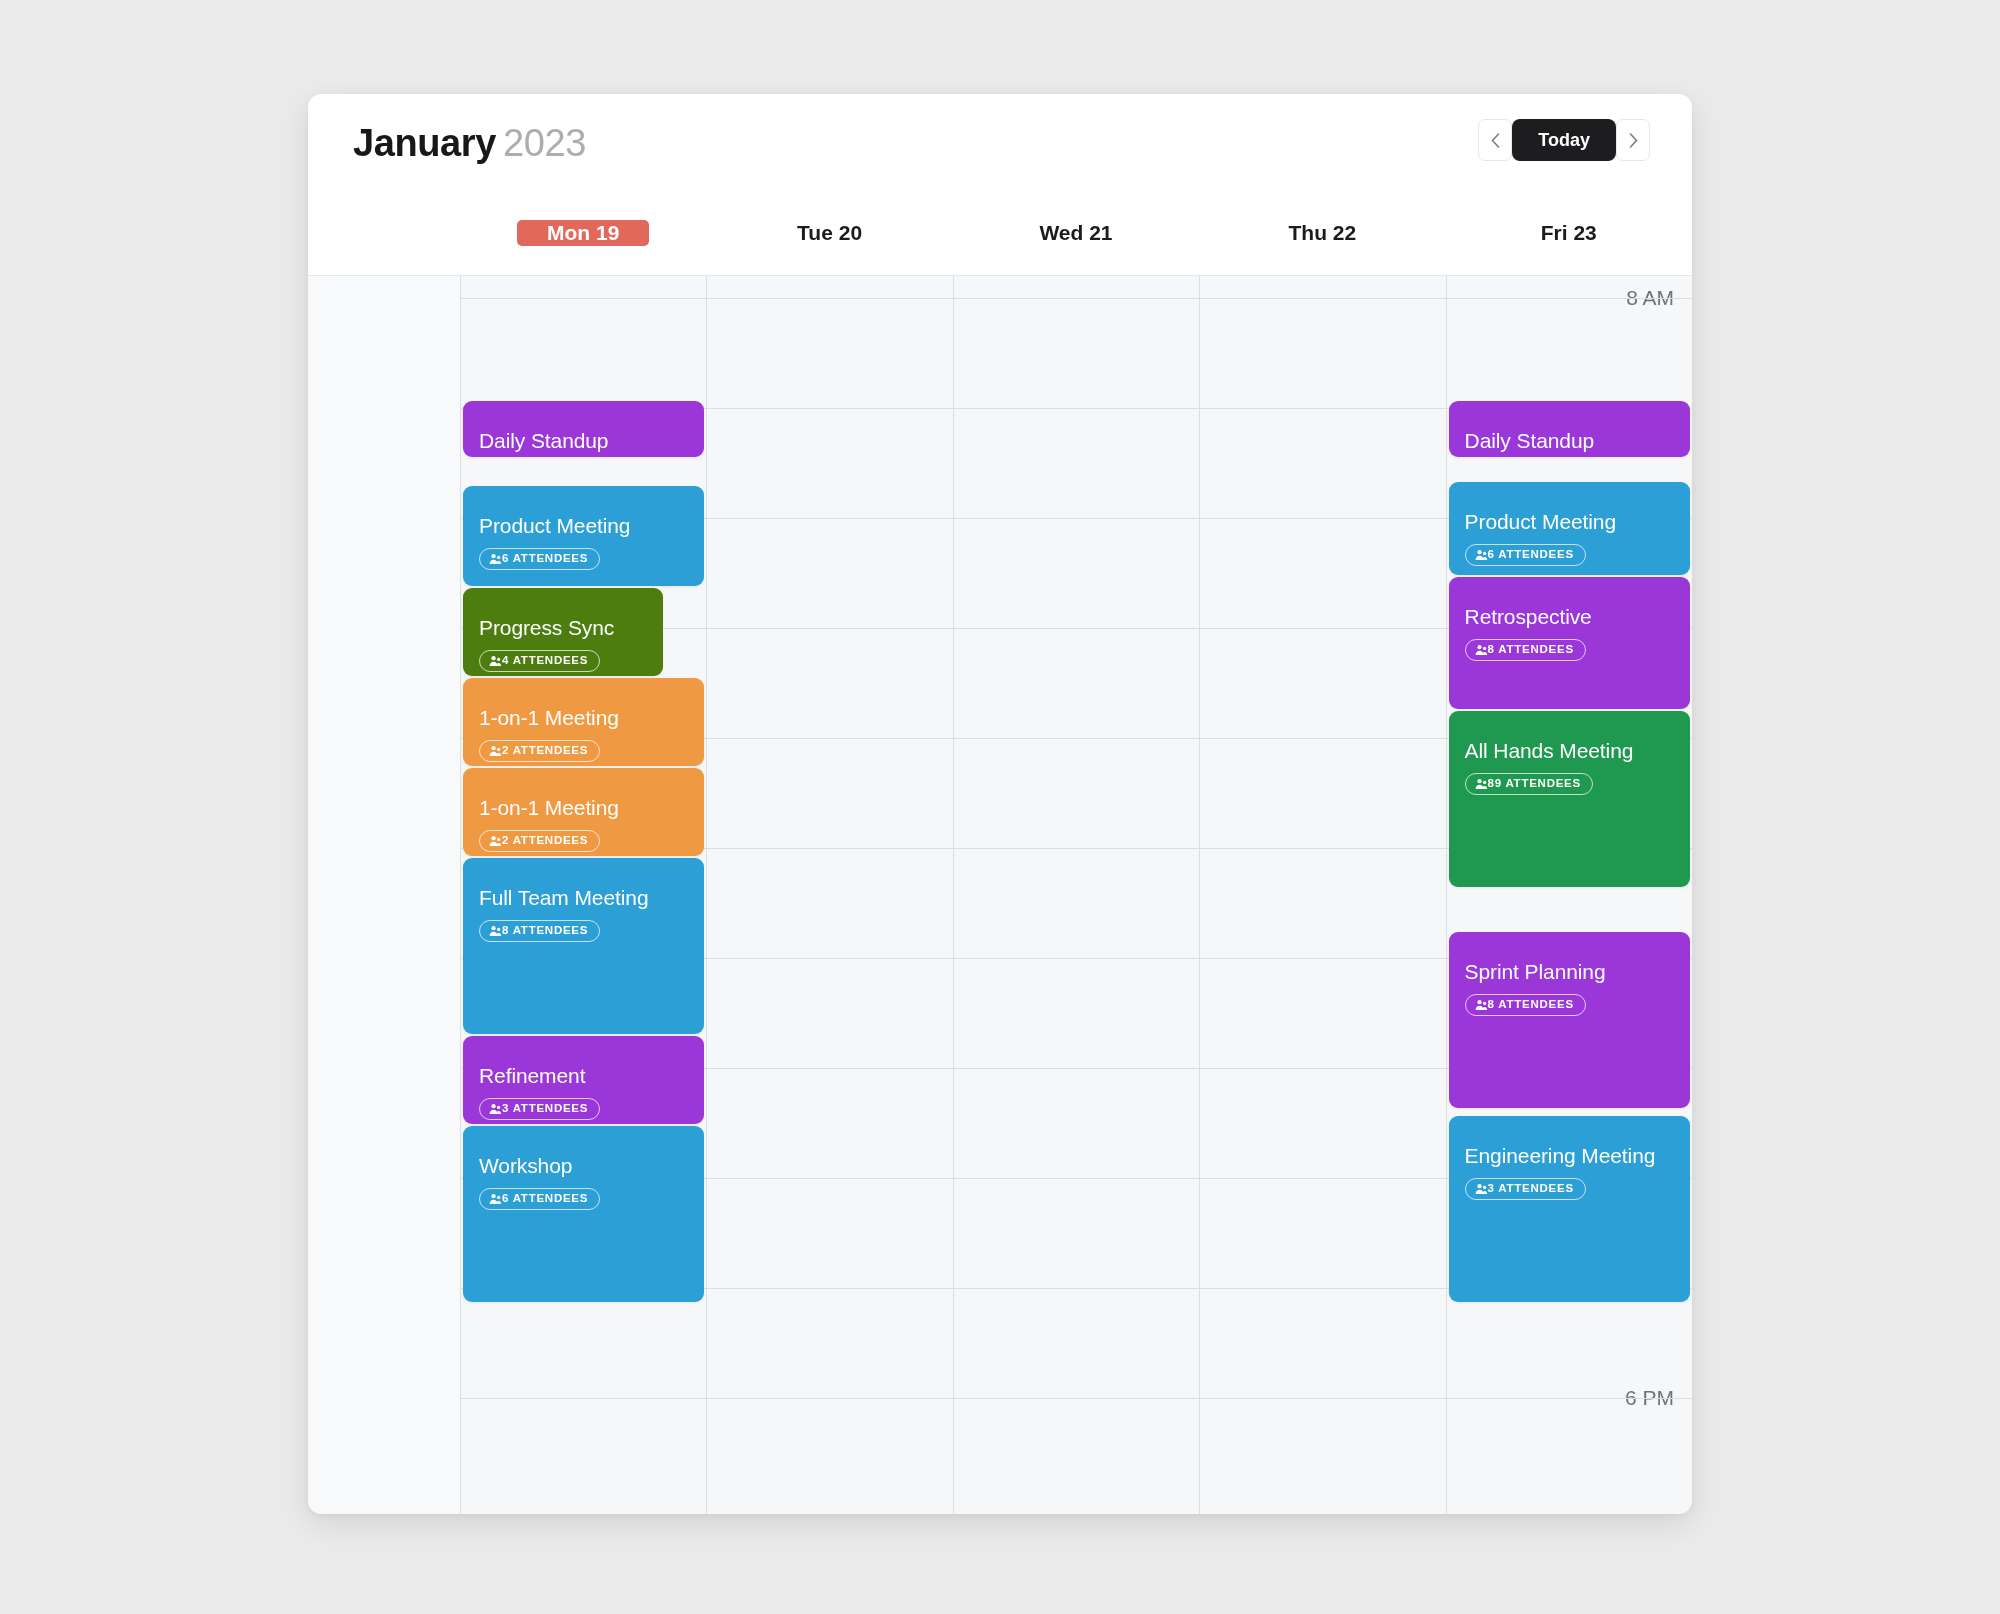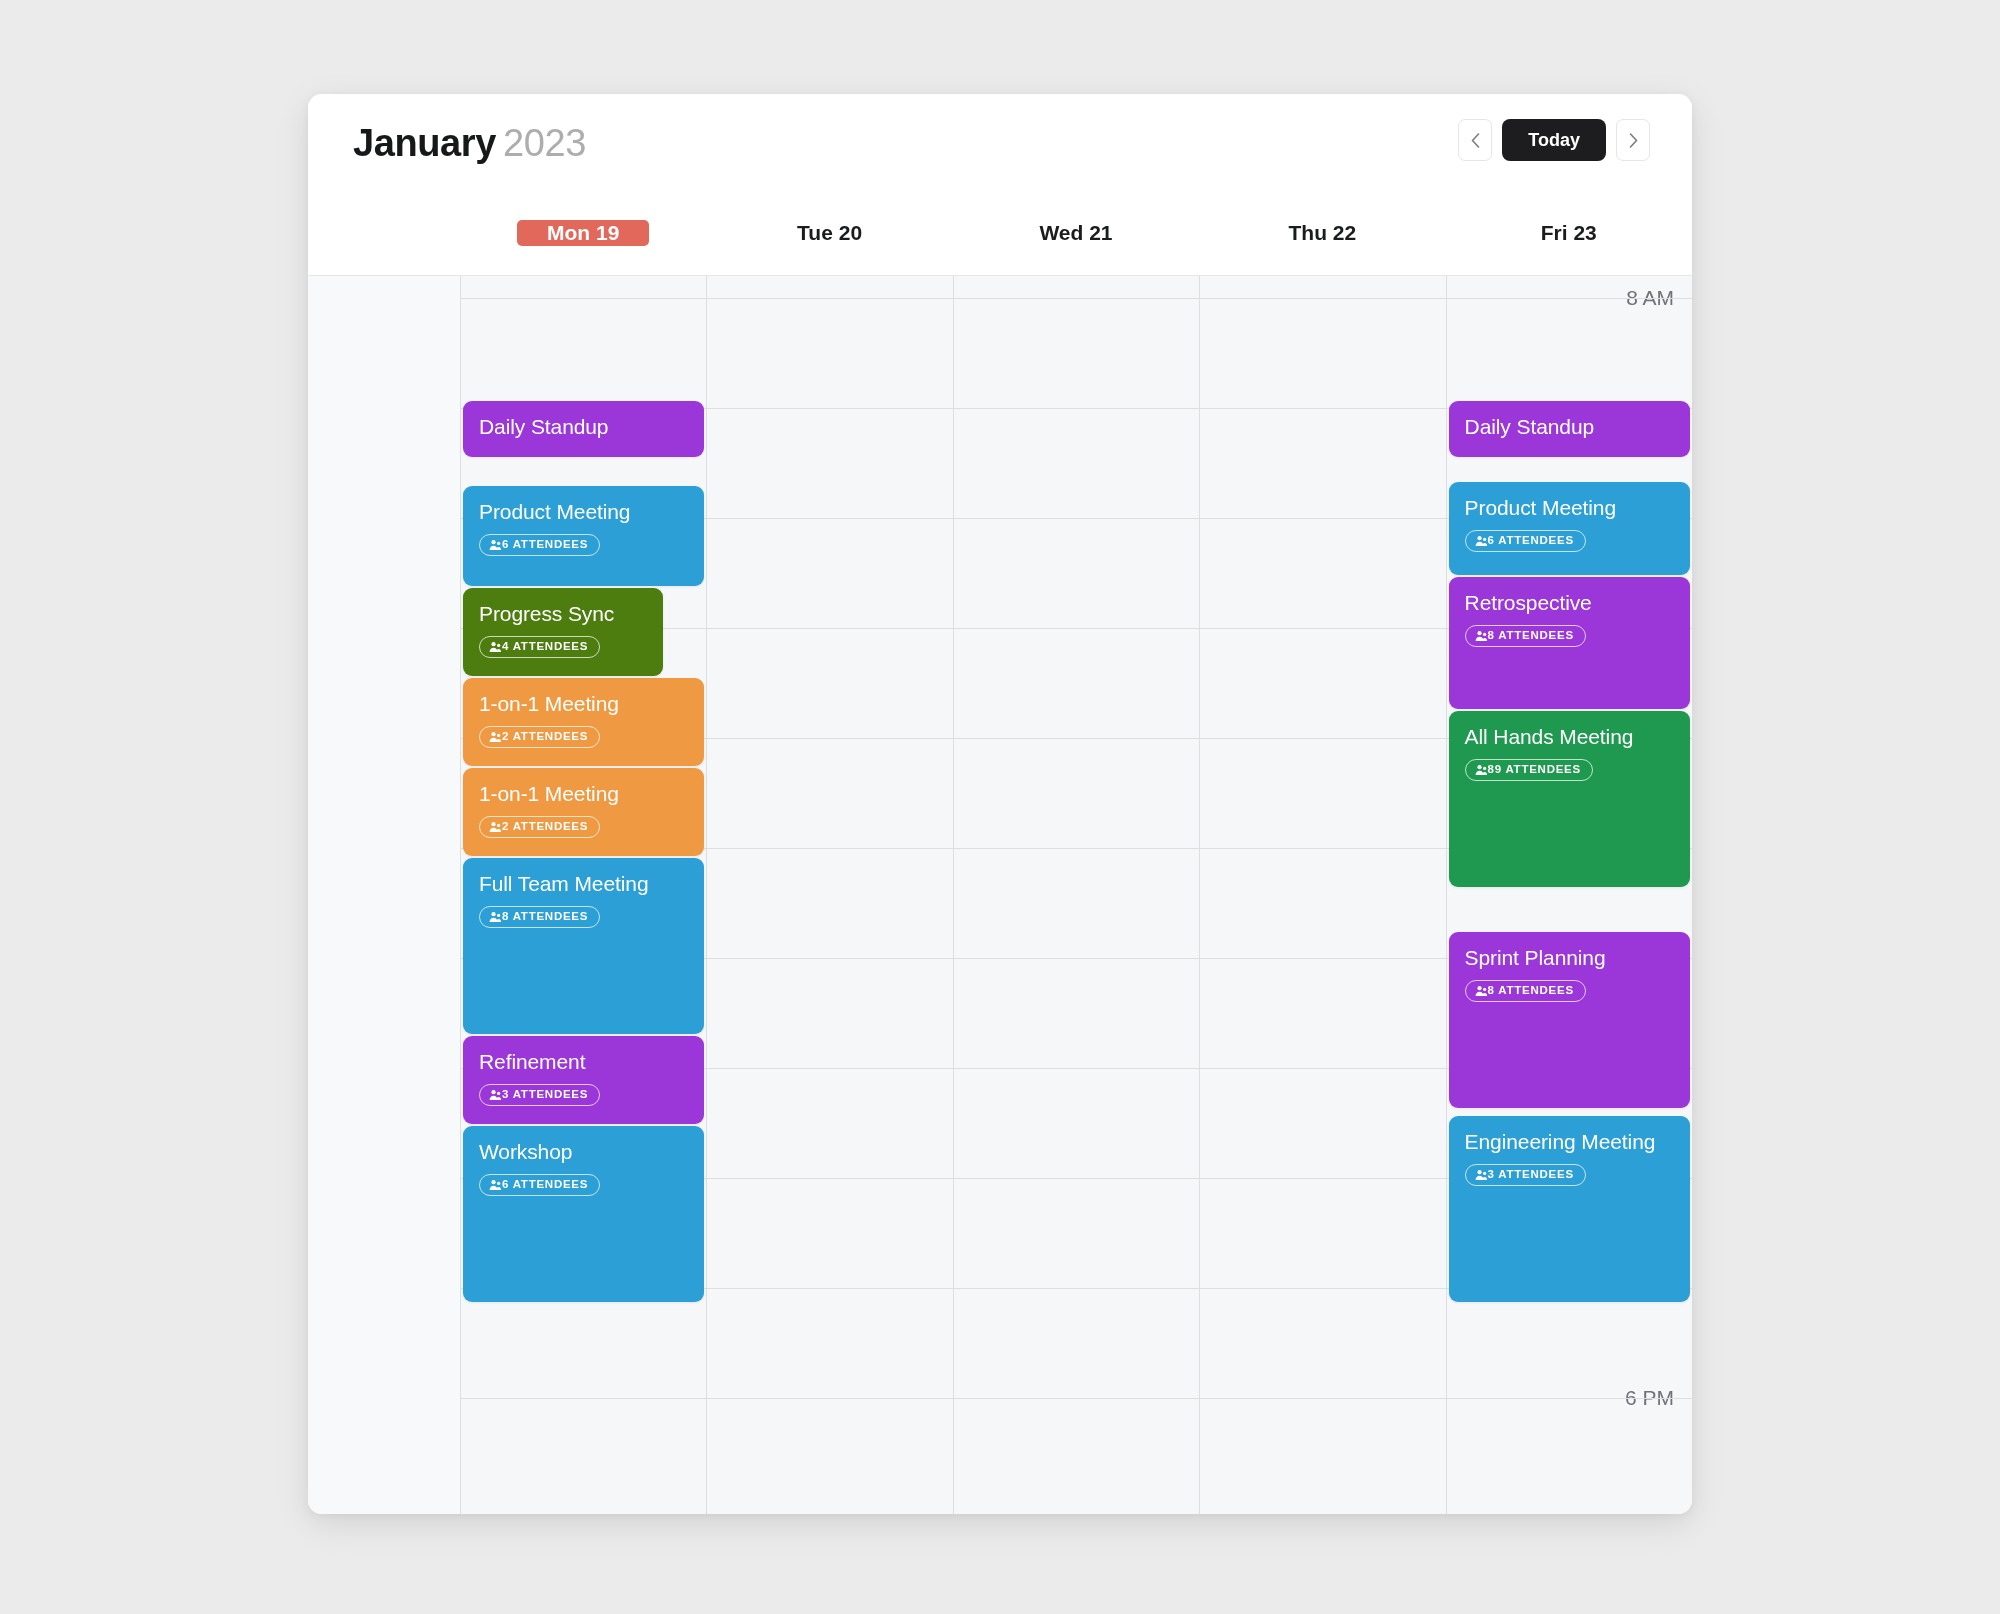--- a/index.html
+++ b/index.html
@@ -39,21 +39,20 @@
   }
   .title .mon { font-weight: 700; color: #17181a; }
   .title .yr  { font-weight: 400; color: #adadad; margin-left: 7px; }
 
   .nav {
     position: absolute;
     right: 42px;
     top: 25px;
     display: flex;
     align-items: center;
-    gap: 10px;
   }
   .nav-btn {
     width: 34px;
     height: 42px;
     border: 1px solid #e6e6e6;
     border-radius: 7px;
     background: #fff;
     display: flex;
     align-items: center;
     justify-content: center;
@@ -154,20 +153,21 @@
     overflow: hidden;
     cursor: pointer;
     box-shadow: 0 1px 3px rgba(0,0,0,0.07);
   }
   .event-title {
     font-size: 21px;
     font-weight: 400;
     line-height: 1.1;
     letter-spacing: -0.1px;
     white-space: nowrap;
+    margin-top: 14px;
   }
   .badge {
     display: inline-flex;
     align-items: center;
     margin-top: 11px;
     padding: 4px 11px 4px 9px;
     border: 1px solid rgba(255,255,255,0.72);
     border-radius: 20px;
     font-size: 11.5px;
     font-weight: 700;

